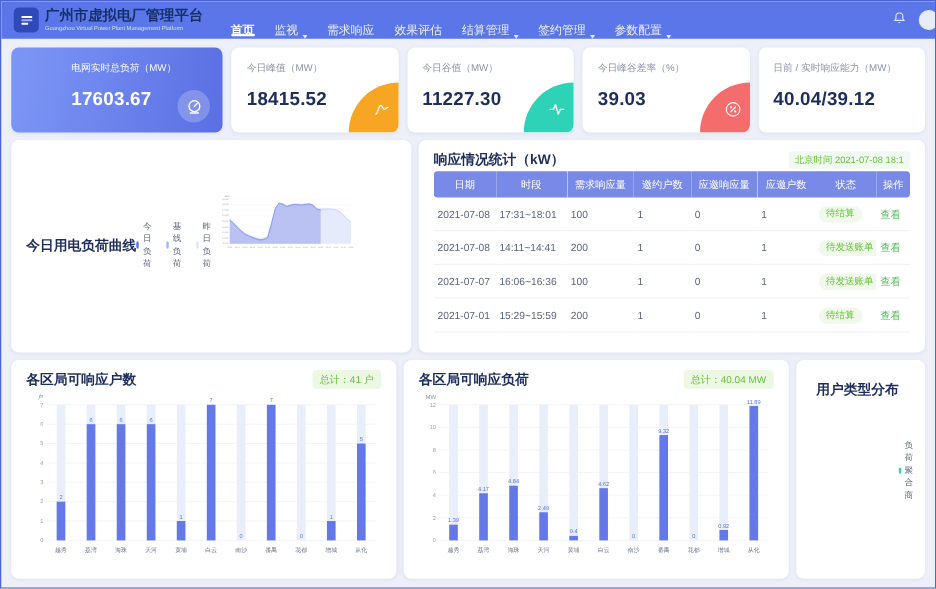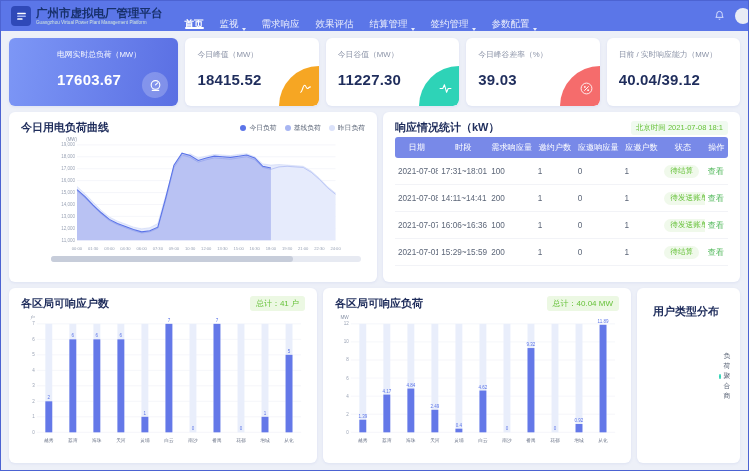--- a/index.html
+++ b/index.html
@@ -44,21 +44,21 @@
   .kpi-value { font-size:15px; font-weight:bold; color:#1f2d5c; margin-top:11px; letter-spacing:0.2px; }
   .kpi-card.primary .kpi-value { color:#fff; }
   .corner { position:absolute; right:0; bottom:0; width:40px; height:40px;
             border-top-left-radius:100%; border-bottom-right-radius:6px; }
   .corner-icon { position:absolute; right:7px; bottom:7px; }
   .circle-icon { position:absolute; right:10px; bottom:8px; width:26px; height:26px; border-radius:50%;
                  background:rgba(255,255,255,0.22); display:flex; align-items:center; justify-content:center; }
 
   
   .mid-row { display:flex; gap:6px; height:170px; flex-shrink:0; }
-  .load-panel { width:368px; flex-shrink:0; display:flex; flex-direction:column; }
+  .load-panel { width:320px; flex-shrink:0; display:flex; flex-direction:row; }
   .legend { display:flex; gap:8px; align-items:center; }
   .legend-item { display:flex; align-items:center; gap:3px; font-size:6.8px; color:#5c6678; cursor:pointer; }
   .legend-dot { width:6px; height:6px; border-radius:50%; }
   #loadChart { width:100%; height:116px; display:block; }
   .datazoom { height:6px; background:#e7eaf2; border-radius:3px; margin:3px 4px 0 30px;
               position:relative; cursor:pointer; }
   .dz-fill { position:absolute; left:0; top:0; height:100%; width:78%; background:#c7cdda; border-radius:3px; }
 
   .table-panel { flex:1; display:flex; flex-direction:column; }
   .timestamp { font-size:7.5px; color:#67c23a; background:#f0faf0; padding:2px 5px; border-radius:3px;

